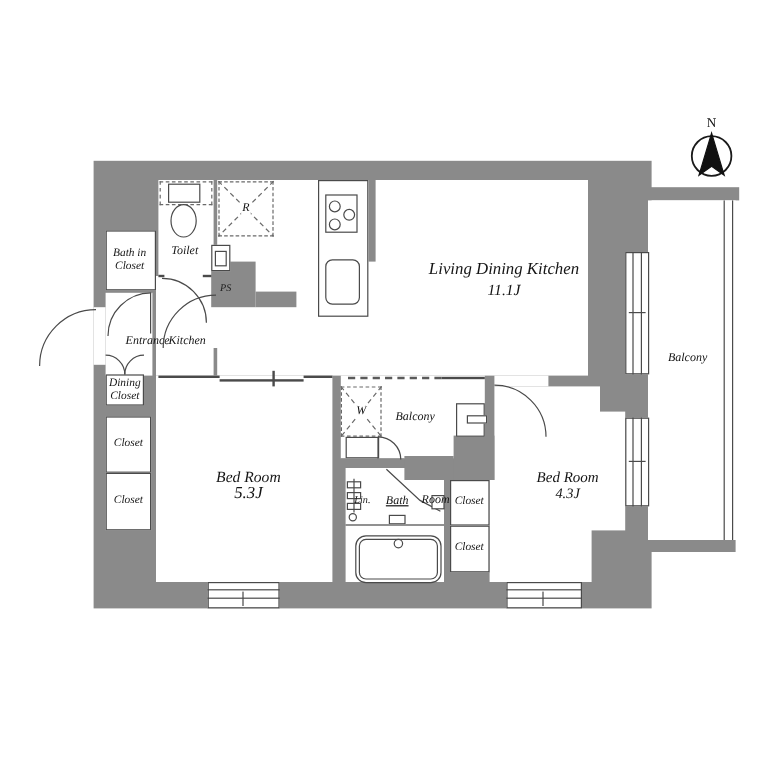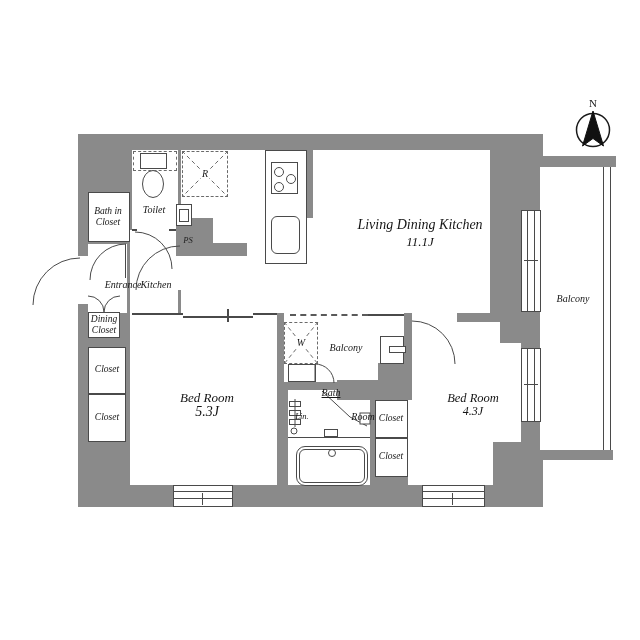--- a/index.html
+++ b/index.html
@@ -166,20 +166,20 @@
   <div class="lbl" style="left:104px;top:331px;font-size:9.5px;">Closet</div>
 
   <div class="lbl" style="left:107px;top:370px;font-size:9.5px;">Closet</div>
   <div class="lbl" style="left:107px;top:418px;font-size:9.5px;">Closet</div>
   <div class="lbl" style="left:391px;top:419px;font-size:9.5px;">Closet</div>
   <div class="lbl" style="left:391px;top:457px;font-size:9.5px;">Closet</div>
 
   <div class="lbl" style="left:346px;top:348px;font-size:10px;">Balcony</div>
   <div class="lbl" style="left:302px;top:384px;font-size:8.5px;margin-top:32px;">Lin.</div>
 
-  <div class="lbl" style="left:331px;top:393px;font-size:10px;text-decoration:underline;">Bath</div>
+  <div class="lbl" style="left:331px;top:418px;font-size:10px;text-decoration:underline;">Bath</div>
   <div class="lbl" style="left:331px;top:417px;font-size:10px;margin-left:32px;">Room</div>
 
   <div class="lbl" style="left:188px;top:240px;font-size:8.5px;color:#222;">PS</div>
   <div class="lbl bg" style="left:205px;top:174px;font-size:10px;">R</div>
   <div class="lbl bg" style="left:301px;top:343px;font-size:10px;">W</div>
 
 </div>
 
 </body></html>

